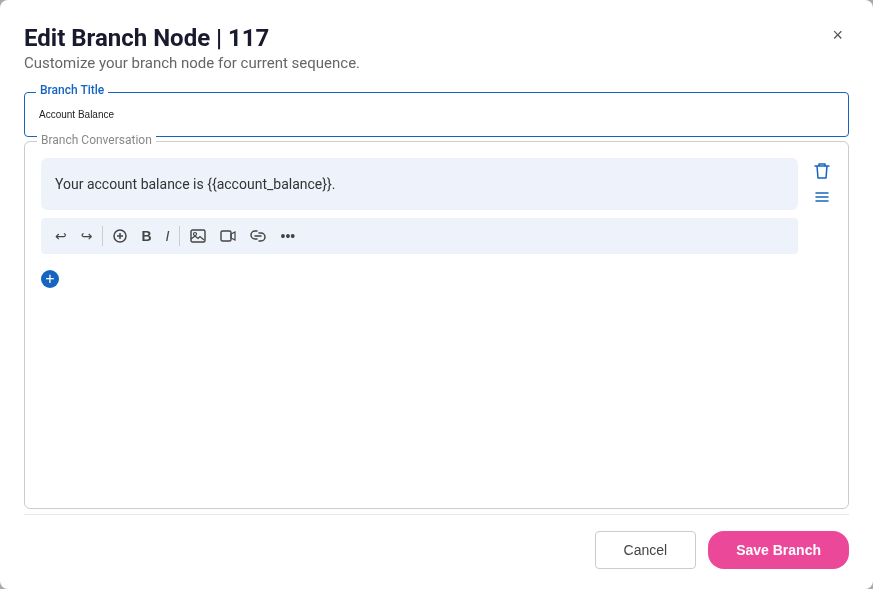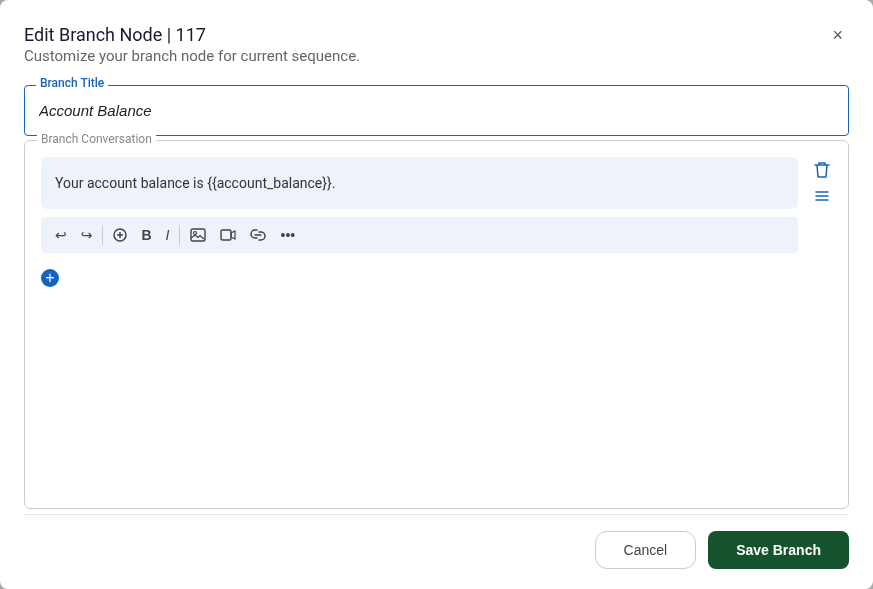--- a/index.html
+++ b/index.html
@@ -32,22 +32,22 @@
       flex-direction: column;
       padding: 24px 24px 0 24px;
     }
     .modal-header {
       display: flex;
       justify-content: space-between;
       align-items: flex-start;
       margin-bottom: 4px;
     }
     .modal-title {
-      font-size: 18px;
-      font-weight: 400;
+      font-size: 24px;
+      font-weight: 700;
       color: #1a1a2e;
     }
     .modal-subtitle {
       font-size: 15px;
       color: #666;
       margin-top: 2px;
       margin-bottom: 16px;
     }
     .close-btn {
       background: none;
@@ -71,24 +71,23 @@
       padding: 0 4px;
       font-size: 12px;
       color: #1565c0;
       font-weight: 500;
     }
     .branch-title-input {
       width: 100%;
       border: 1.5px solid #1565c0;
       border-radius: 4px;
       padding: 16px 14px;
-      font-size: 15px;
+      font-size: 10px;
       color: #222;
       outline: none;
-      font-style: italic;
     }
 
     .conversation-wrapper {
       position: relative;
       border: 1px solid #ccc;
       border-radius: 6px;
       padding: 16px;
       flex: 1;
       margin-bottom: 5px;
     }
@@ -195,31 +194,31 @@
       display: flex;
       justify-content: flex-end;
       gap: 12px;
       padding: 16px 0 20px 0;
       border-top: 1px solid #e8e8e8;
       margin-top: auto;
     }
     .cancel-btn {
       background: #fff;
       border: 1.5px solid #ccc;
-      border-radius: 12px;
+      border-radius: 4px;
       padding: 10px 28px;
       font-size: 14px;
       color: #444;
       cursor: pointer;
       font-weight: 500;
     }
     .save-btn {
-      background: #14532d;
-      border: none;
-      border-radius: 8px;
+      background: #ec4899;
+      border: none;
+      border-radius: 16px;
       padding: 10px 28px;
       font-size: 14px;
       color: #fff;
       cursor: pointer;
       font-weight: 600;
     }
 
     .divider {
       width: 1px;
       height: 20px;

